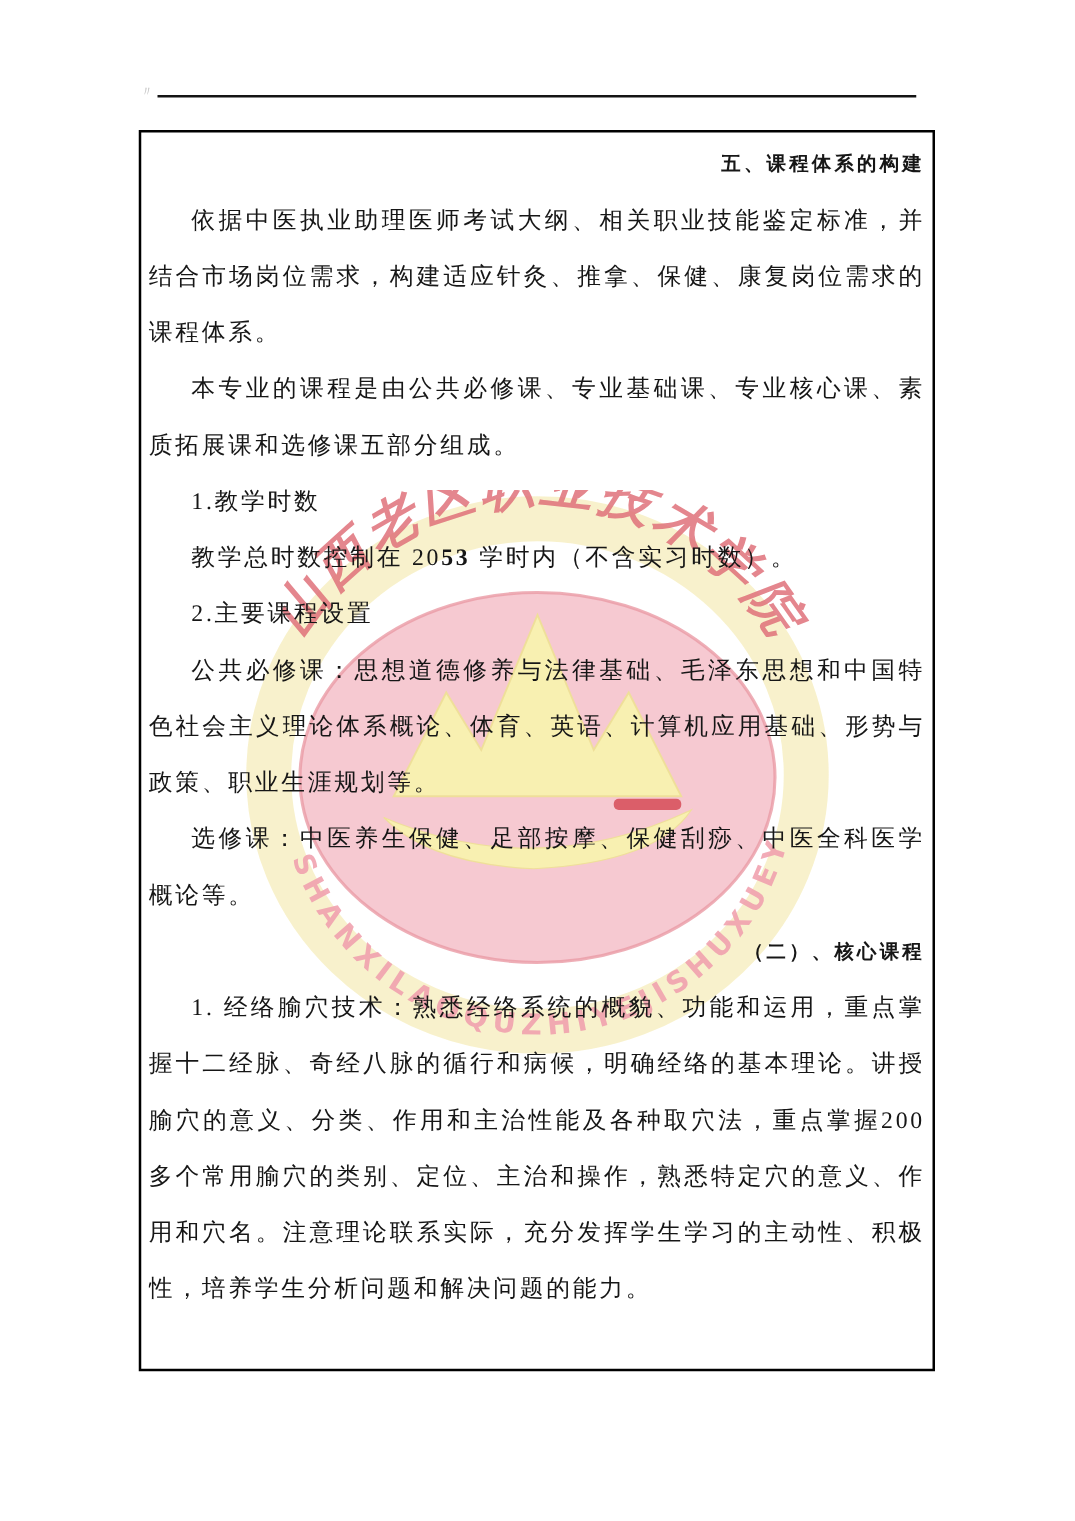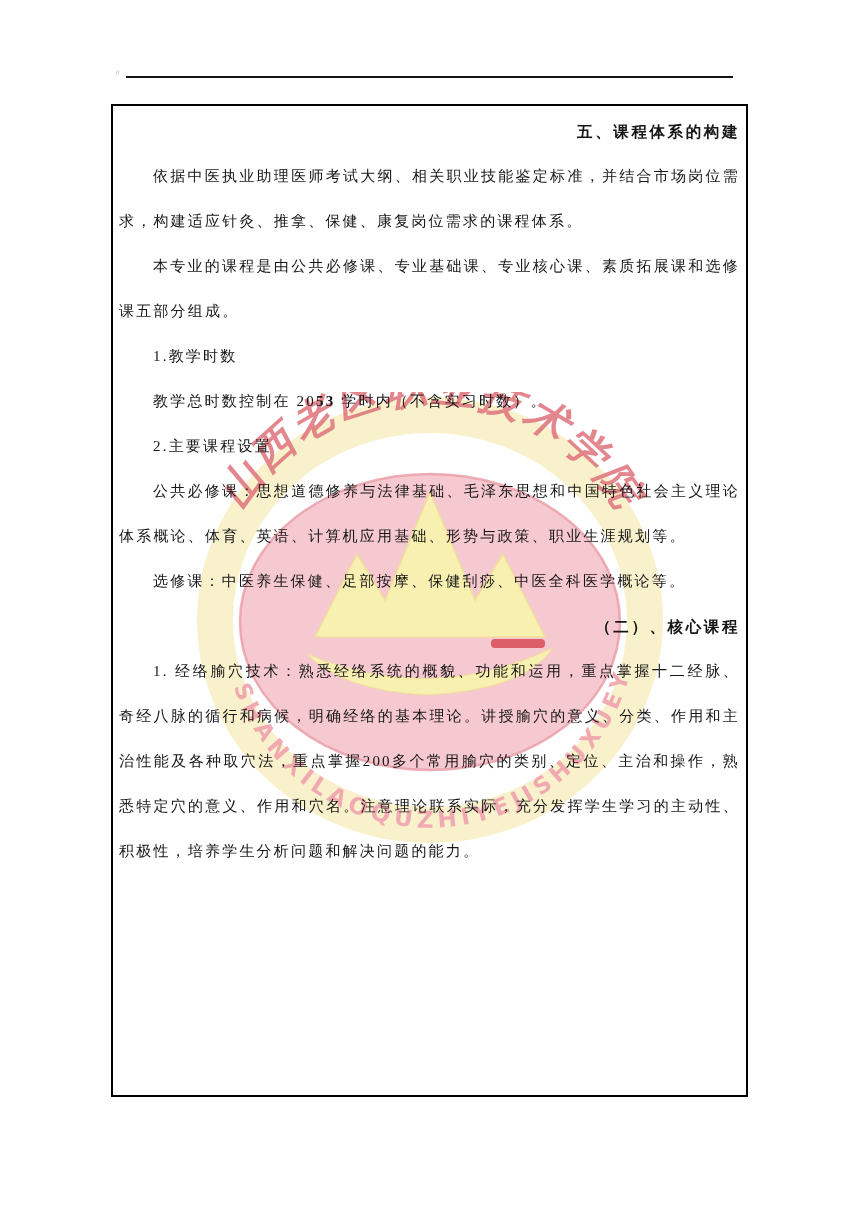--- a/index.html
+++ b/index.html
@@ -27,21 +27,21 @@
     z-index: 0;
   }
   .doc-content {
     position: absolute; left: 119px; top: 109px;
     width: 621px; height: 982px;
     overflow: hidden;
     z-index: 2;
   }
   .doc-content p {
     margin: 0;
-    font-size: 15px;
+    font-size: 19px;
     line-height: 45px;
     letter-spacing: 2.2px;
     color: #161616;
     text-align: justify;
     text-justify: inter-ideograph;
   }
   .doc-content p.head {
     font-weight: bold;
     font-size: 15.5px;
     letter-spacing: 2.6px;

